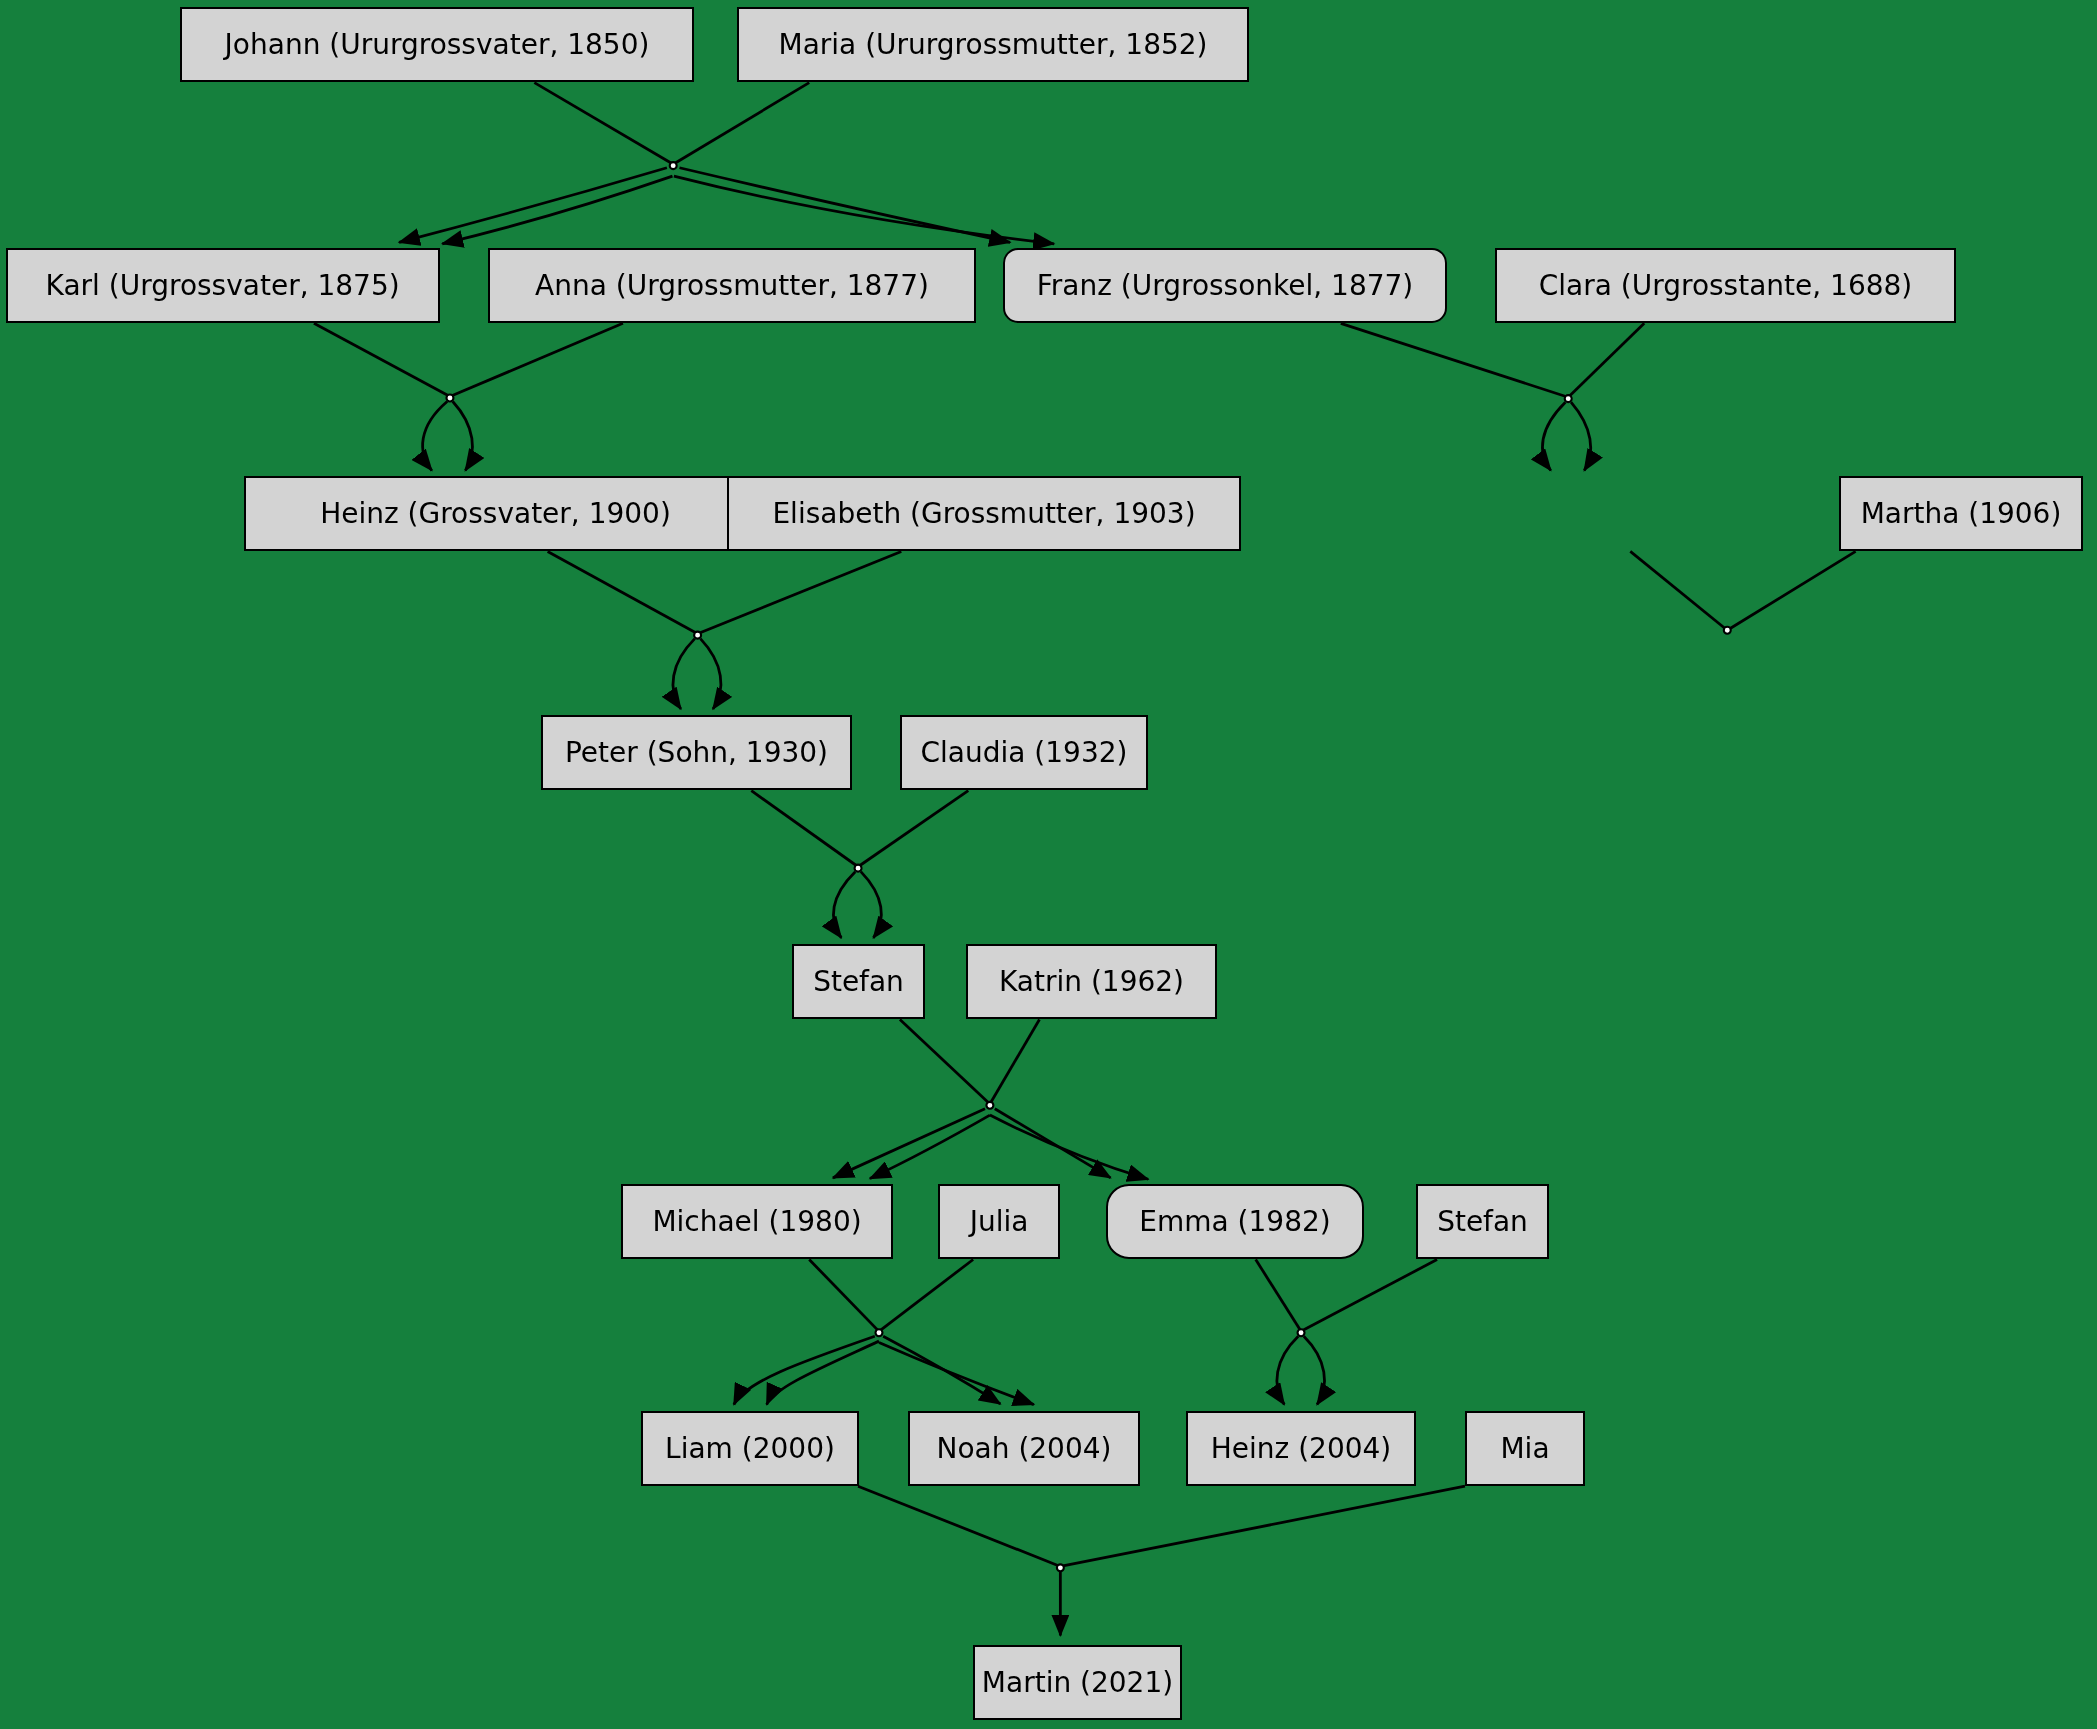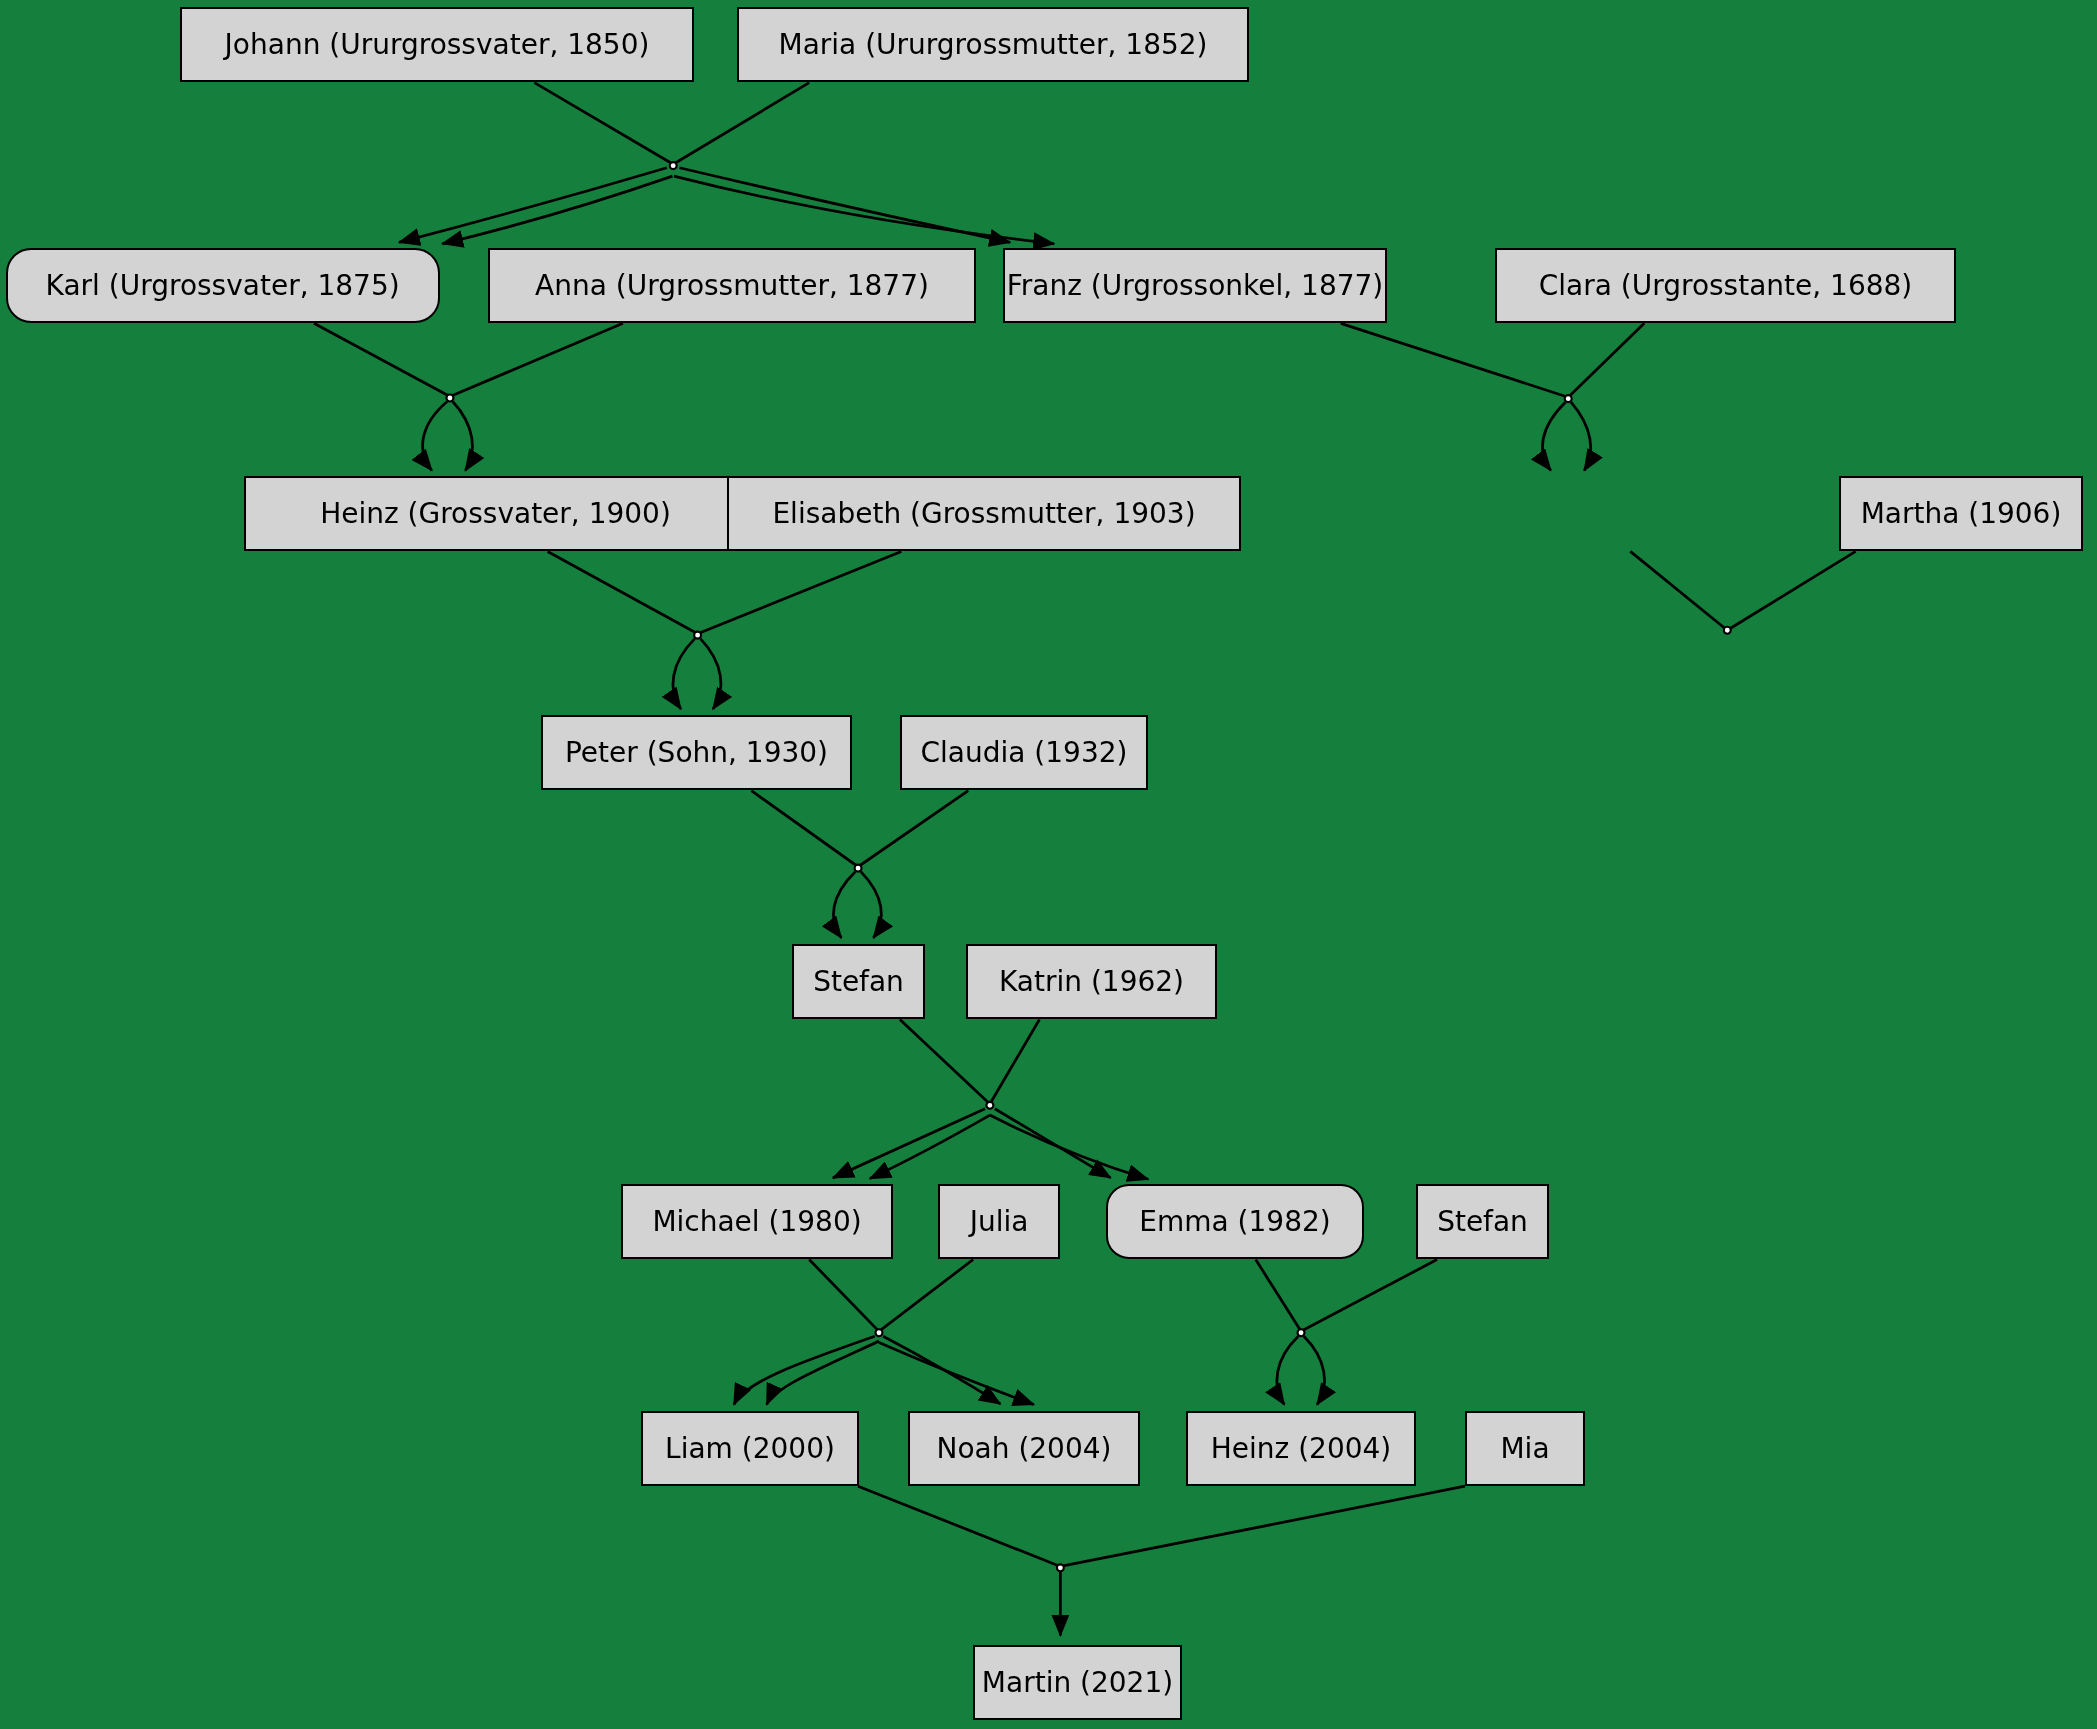--- a/index.html
+++ b/index.html
@@ -101,23 +101,23 @@
     <circle class="jdot" cx="1230" cy="1244" r="5"></circle>
     <circle class="jdot" cx="1419" cy="1584" r="5"></circle>
     <circle class="jdot" cx="1260" cy="1910" r="5"></circle>
     <circle class="jdot" cx="1865" cy="1910" r="5"></circle>
     <circle class="jdot" cx="1520" cy="2247" r="5"></circle>
   </svg>
 
   <div class="node" style="left:180px;top:7px;width:514px;">Johann (Ururgrossvater, 1850)</div>
   <div class="node" style="left:737px;top:7px;width:512px;">Maria (Ururgrossmutter, 1852)</div>
 
-  <div class="node" style="left:5.6px;top:248px;width:434px;border-radius:25px;">Karl (Urgrossvater, 1875)</div>
+  <div class="node" style="left:5.6px;top:248px;width:434px;">Karl (Urgrossvater, 1875)</div>
   <div class="node" style="left:488px;top:248px;width:488px;">Anna (Urgrossmutter, 1877)</div>
-  <div class="node" style="left:1003px;top:248px;width:384px;">Franz (Urgrossonkel, 1877)</div>
+  <div class="node" style="left:1003px;top:248px;width:444px;border-radius:15px;">Franz (Urgrossonkel, 1877)</div>
   <div class="node" style="left:1495px;top:248px;width:461px;">Clara (Urgrosstante, 1688)</div>
 
   <div class="node" style="left:244px;top:476px;width:503px;">Heinz (Grossvater, 1900)</div>
   <div class="node" style="left:727px;top:476px;width:514px;">Elisabeth (Grossmutter, 1903)</div>
   <div class="node" style="left:1839px;top:476px;width:244px;">Martha (1906)</div>
 
   <div class="node" style="left:541px;top:715px;width:311px;">Peter (Sohn, 1930)</div>
   <div class="node" style="left:900px;top:715px;width:248px;">Claudia (1932)</div>
 
   <div class="node" style="left:792px;top:944px;width:133px;">Stefan</div>

